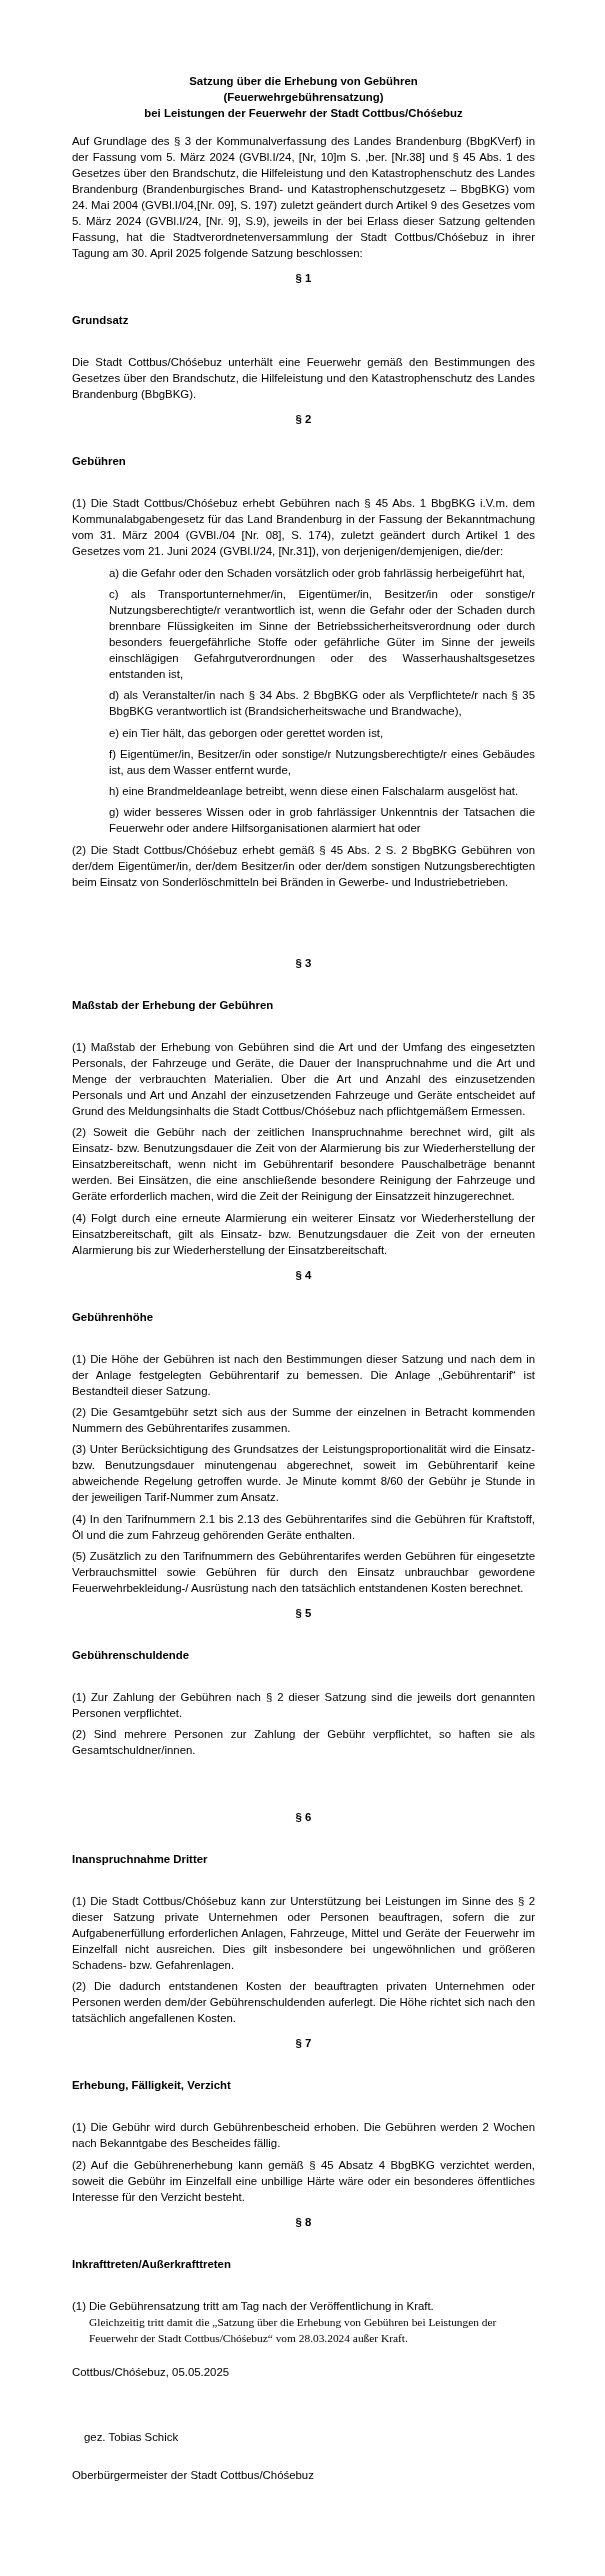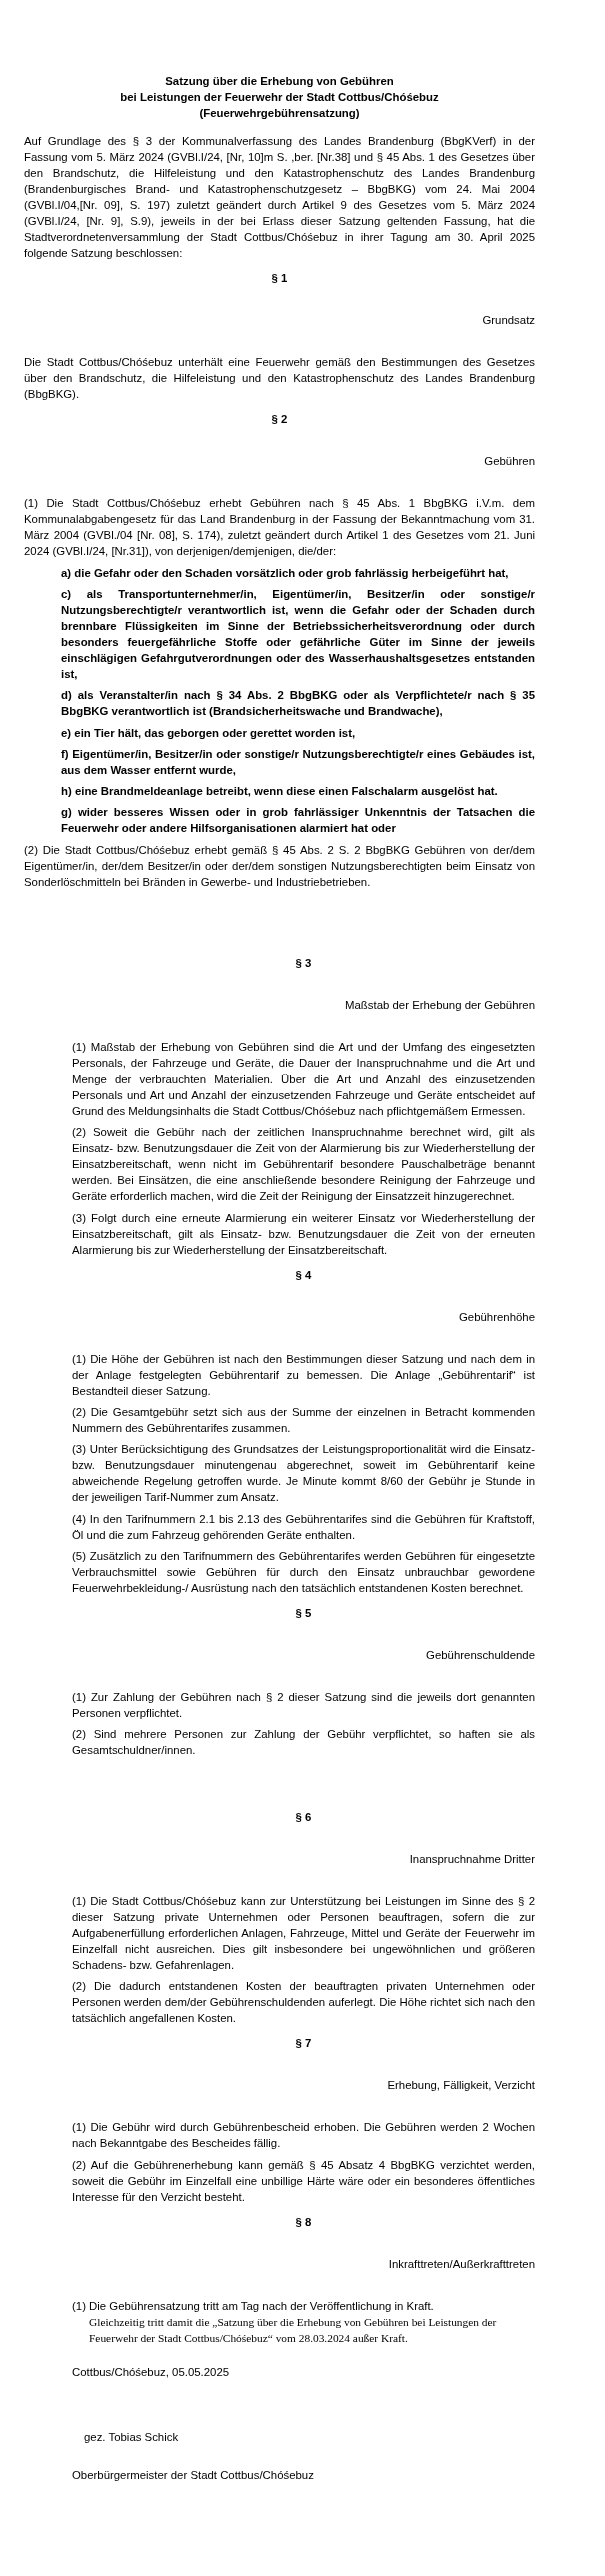--- a/index.html
+++ b/index.html
@@ -12,55 +12,54 @@
     font-size: 11.4px;
     line-height: 16px;
     overflow: hidden;
   }
   .page {
     box-sizing: border-box;
     width: 605px;
     padding-left: 72px;
     padding-right: 70px;
   }
-  .page-1 { height: 856px; padding-top: 73px; padding-left: 24px; }
+  .page-1 { height: 856px; padding-top: 73px; }
   .page-2 { height: 856px; padding-top: 90px; }
   .page-3 { height: 864px; padding-top: 88px; }
 
   .doc-title { text-align: center; font-weight: bold; margin: 0 0 12.2px 0; }
   .doc-title div { margin: 0; }
 
   .sec-num   { text-align: center; font-weight: bold; margin: 9.1px 0; }
-  .sec-title { text-align: right; font-weight: normal; margin: 26px 0; }
+  .sec-title { text-align: left; font-weight: bold; margin: 26px 0; }
 
   p.para { text-align: justify; margin: 5.3px 0; }
   p.para-left { text-align: left; margin: 1px 0; }
 
   .list-item {
     text-align: justify;
     margin: 5.3px 0;
     padding-left: 37px;
-    font-weight: bold;
   }
 
   .hang-cont { margin-left: 17px; text-align: left; font-family: Liberation Serif, serif; }
 
   .sig-date { margin: 18.3px 0 0 0; text-align: left; }
   .sig-name { margin: 49px 0 0 12px; text-align: left; }
   .sig-role { margin: 22px 0 0 0; text-align: left; }
 </style>
 </head>
 <body>
 
 <div class="page page-1">
 
   <div class="doc-title">
     <div>Satzung über die Erhebung von Gebühren</div>
+    <div>(Feuerwehrgebührensatzung)</div>
     <div>bei Leistungen der Feuerwehr der Stadt Cottbus/Chóśebuz</div>
-    <div>(Feuerwehrgebührensatzung)</div>
   </div>
 
   <p class="para">Auf Grundlage des § 3 der Kommunalverfassung des Landes Brandenburg (BbgKVerf) in der Fassung vom 5. März 2024 (GVBl.I/24, [Nr, 10]m S. ,ber. [Nr.38] und § 45 Abs. 1 des Gesetzes über den Brandschutz, die Hilfeleistung und den Katastrophenschutz des Landes Brandenburg (Brandenburgisches Brand- und Katastrophenschutzgesetz – BbgBKG) vom 24. Mai 2004 (GVBl.I/04,[Nr. 09], S. 197) zuletzt geändert durch Artikel 9 des Gesetzes vom 5. März 2024 (GVBl.I/24, [Nr. 9], S.9), jeweils in der bei Erlass dieser Satzung geltenden Fassung, hat die Stadtverordnetenversammlung der Stadt Cottbus/Chóśebuz in ihrer Tagung am 30. April 2025 folgende Satzung beschlossen:</p>
 
   <div class="sec-num">§ 1</div>
   <div class="sec-title">Grundsatz</div>
   <p class="para">Die Stadt Cottbus/Chóśebuz unterhält eine Feuerwehr gemäß den Bestimmungen des Gesetzes über den Brandschutz, die Hilfeleistung und den Katastrophenschutz des Landes Brandenburg (BbgBKG).</p>
 
   <div class="sec-num">§ 2</div>
   <div class="sec-title">Gebühren</div>
@@ -76,21 +75,21 @@
 
   <p class="para">(2) Die Stadt Cottbus/Chóśebuz erhebt gemäß § 45 Abs. 2 S. 2 BbgBKG Gebühren von der/dem Eigentümer/in, der/dem Besitzer/in oder der/dem sonstigen Nutzungsberechtigten beim Einsatz von Sonderlöschmitteln bei Bränden in Gewerbe- und Industriebetrieben.</p>
 </div>
 
 <div class="page page-2">
 
   <div class="sec-num">§ 3</div>
   <div class="sec-title">Maßstab der Erhebung der Gebühren</div>
   <p class="para">(1) Maßstab der Erhebung von Gebühren sind die Art und der Umfang des eingesetzten Personals, der Fahrzeuge und Geräte, die Dauer der Inanspruchnahme und die Art und Menge der verbrauchten Materialien. Über die Art und Anzahl des einzusetzenden Personals und Art und Anzahl der einzusetzenden Fahrzeuge und Geräte entscheidet auf Grund des Meldungsinhalts die Stadt Cottbus/Chóśebuz nach pflichtgemäßem Ermessen.</p>
   <p class="para">(2) Soweit die Gebühr nach der zeitlichen Inanspruchnahme berechnet wird, gilt als Einsatz- bzw. Benutzungsdauer die Zeit von der Alarmierung bis zur Wiederherstellung der Einsatzbereitschaft, wenn nicht im Gebührentarif besondere Pauschalbeträge benannt werden. Bei Einsätzen, die eine anschließende besondere Reinigung der Fahrzeuge und Geräte erforderlich machen, wird die Zeit der Reinigung der Einsatzzeit hinzugerechnet.</p>
-  <p class="para">(3) Folgt durch eine erneute Alarmierung ein weiterer Einsatz vor Wiederherstellung der Einsatzbereitschaft, gilt als Einsatz- bzw. Benutzungsdauer die Zeit von der erneuten Alarmierung bis zur Wiederherstellung der Einsatzbereitschaft.</p>
+  <p class="para">(4) Folgt durch eine erneute Alarmierung ein weiterer Einsatz vor Wiederherstellung der Einsatzbereitschaft, gilt als Einsatz- bzw. Benutzungsdauer die Zeit von der erneuten Alarmierung bis zur Wiederherstellung der Einsatzbereitschaft.</p>
 
   <div class="sec-num">§ 4</div>
   <div class="sec-title">Gebührenhöhe</div>
   <p class="para">(1) Die Höhe der Gebühren ist nach den Bestimmungen dieser Satzung und nach dem in der Anlage festgelegten Gebührentarif zu bemessen. Die Anlage „Gebührentarif“ ist Bestandteil dieser Satzung.</p>
   <p class="para">(2) Die Gesamtgebühr setzt sich aus der Summe der einzelnen in Betracht kommenden Nummern des Gebührentarifes zusammen.</p>
   <p class="para">(3) Unter Berücksichtigung des Grundsatzes der Leistungsproportionalität wird die Einsatz- bzw. Benutzungsdauer minutengenau abgerechnet, soweit im Gebührentarif keine abweichende Regelung getroffen wurde. Je Minute kommt 8/60 der Gebühr je Stunde in der jeweiligen Tarif-Nummer zum Ansatz.</p>
   <p class="para">(4) In den Tarifnummern 2.1 bis 2.13 des Gebührentarifes sind die Gebühren für Kraftstoff, Öl und die zum Fahrzeug gehörenden Geräte enthalten.</p>
   <p class="para">(5) Zusätzlich zu den Tarifnummern des Gebührentarifes werden Gebühren für eingesetzte Verbrauchsmittel sowie Gebühren für durch den Einsatz unbrauchbar gewordene Feuerwehrbekleidung-/ Ausrüstung nach den tatsächlich entstandenen Kosten berechnet.</p>
 
   <div class="sec-num">§ 5</div>

